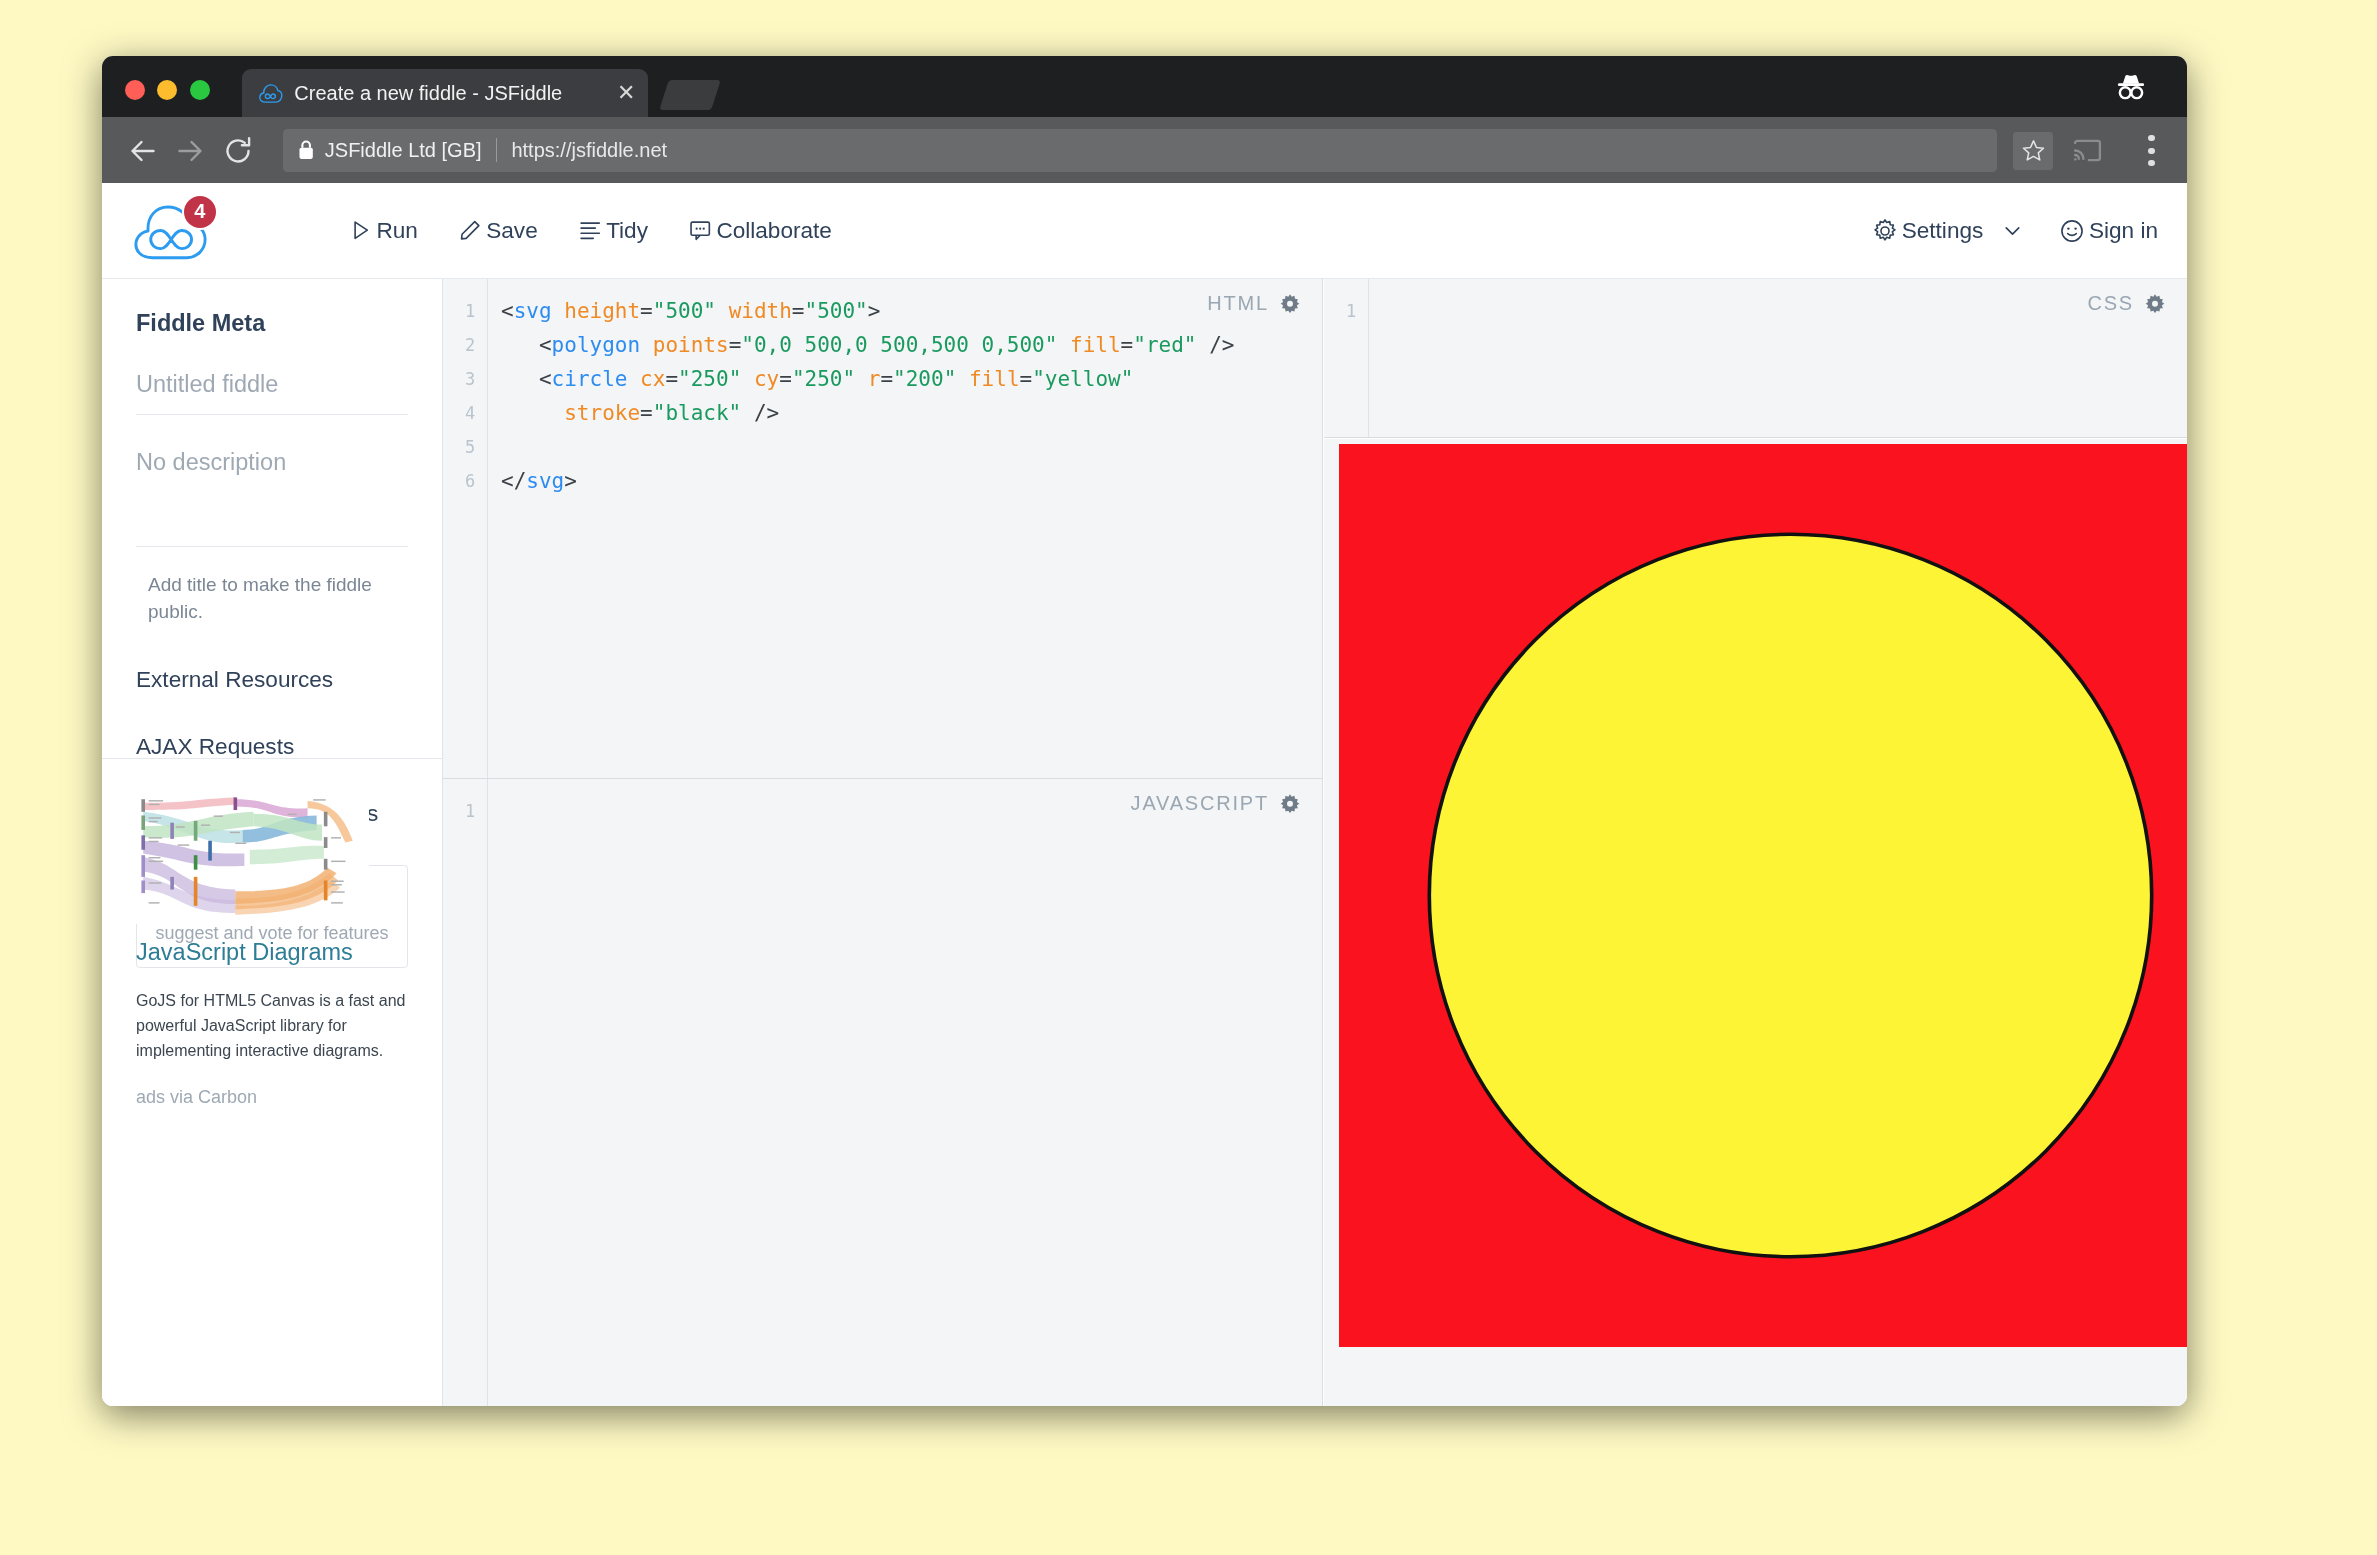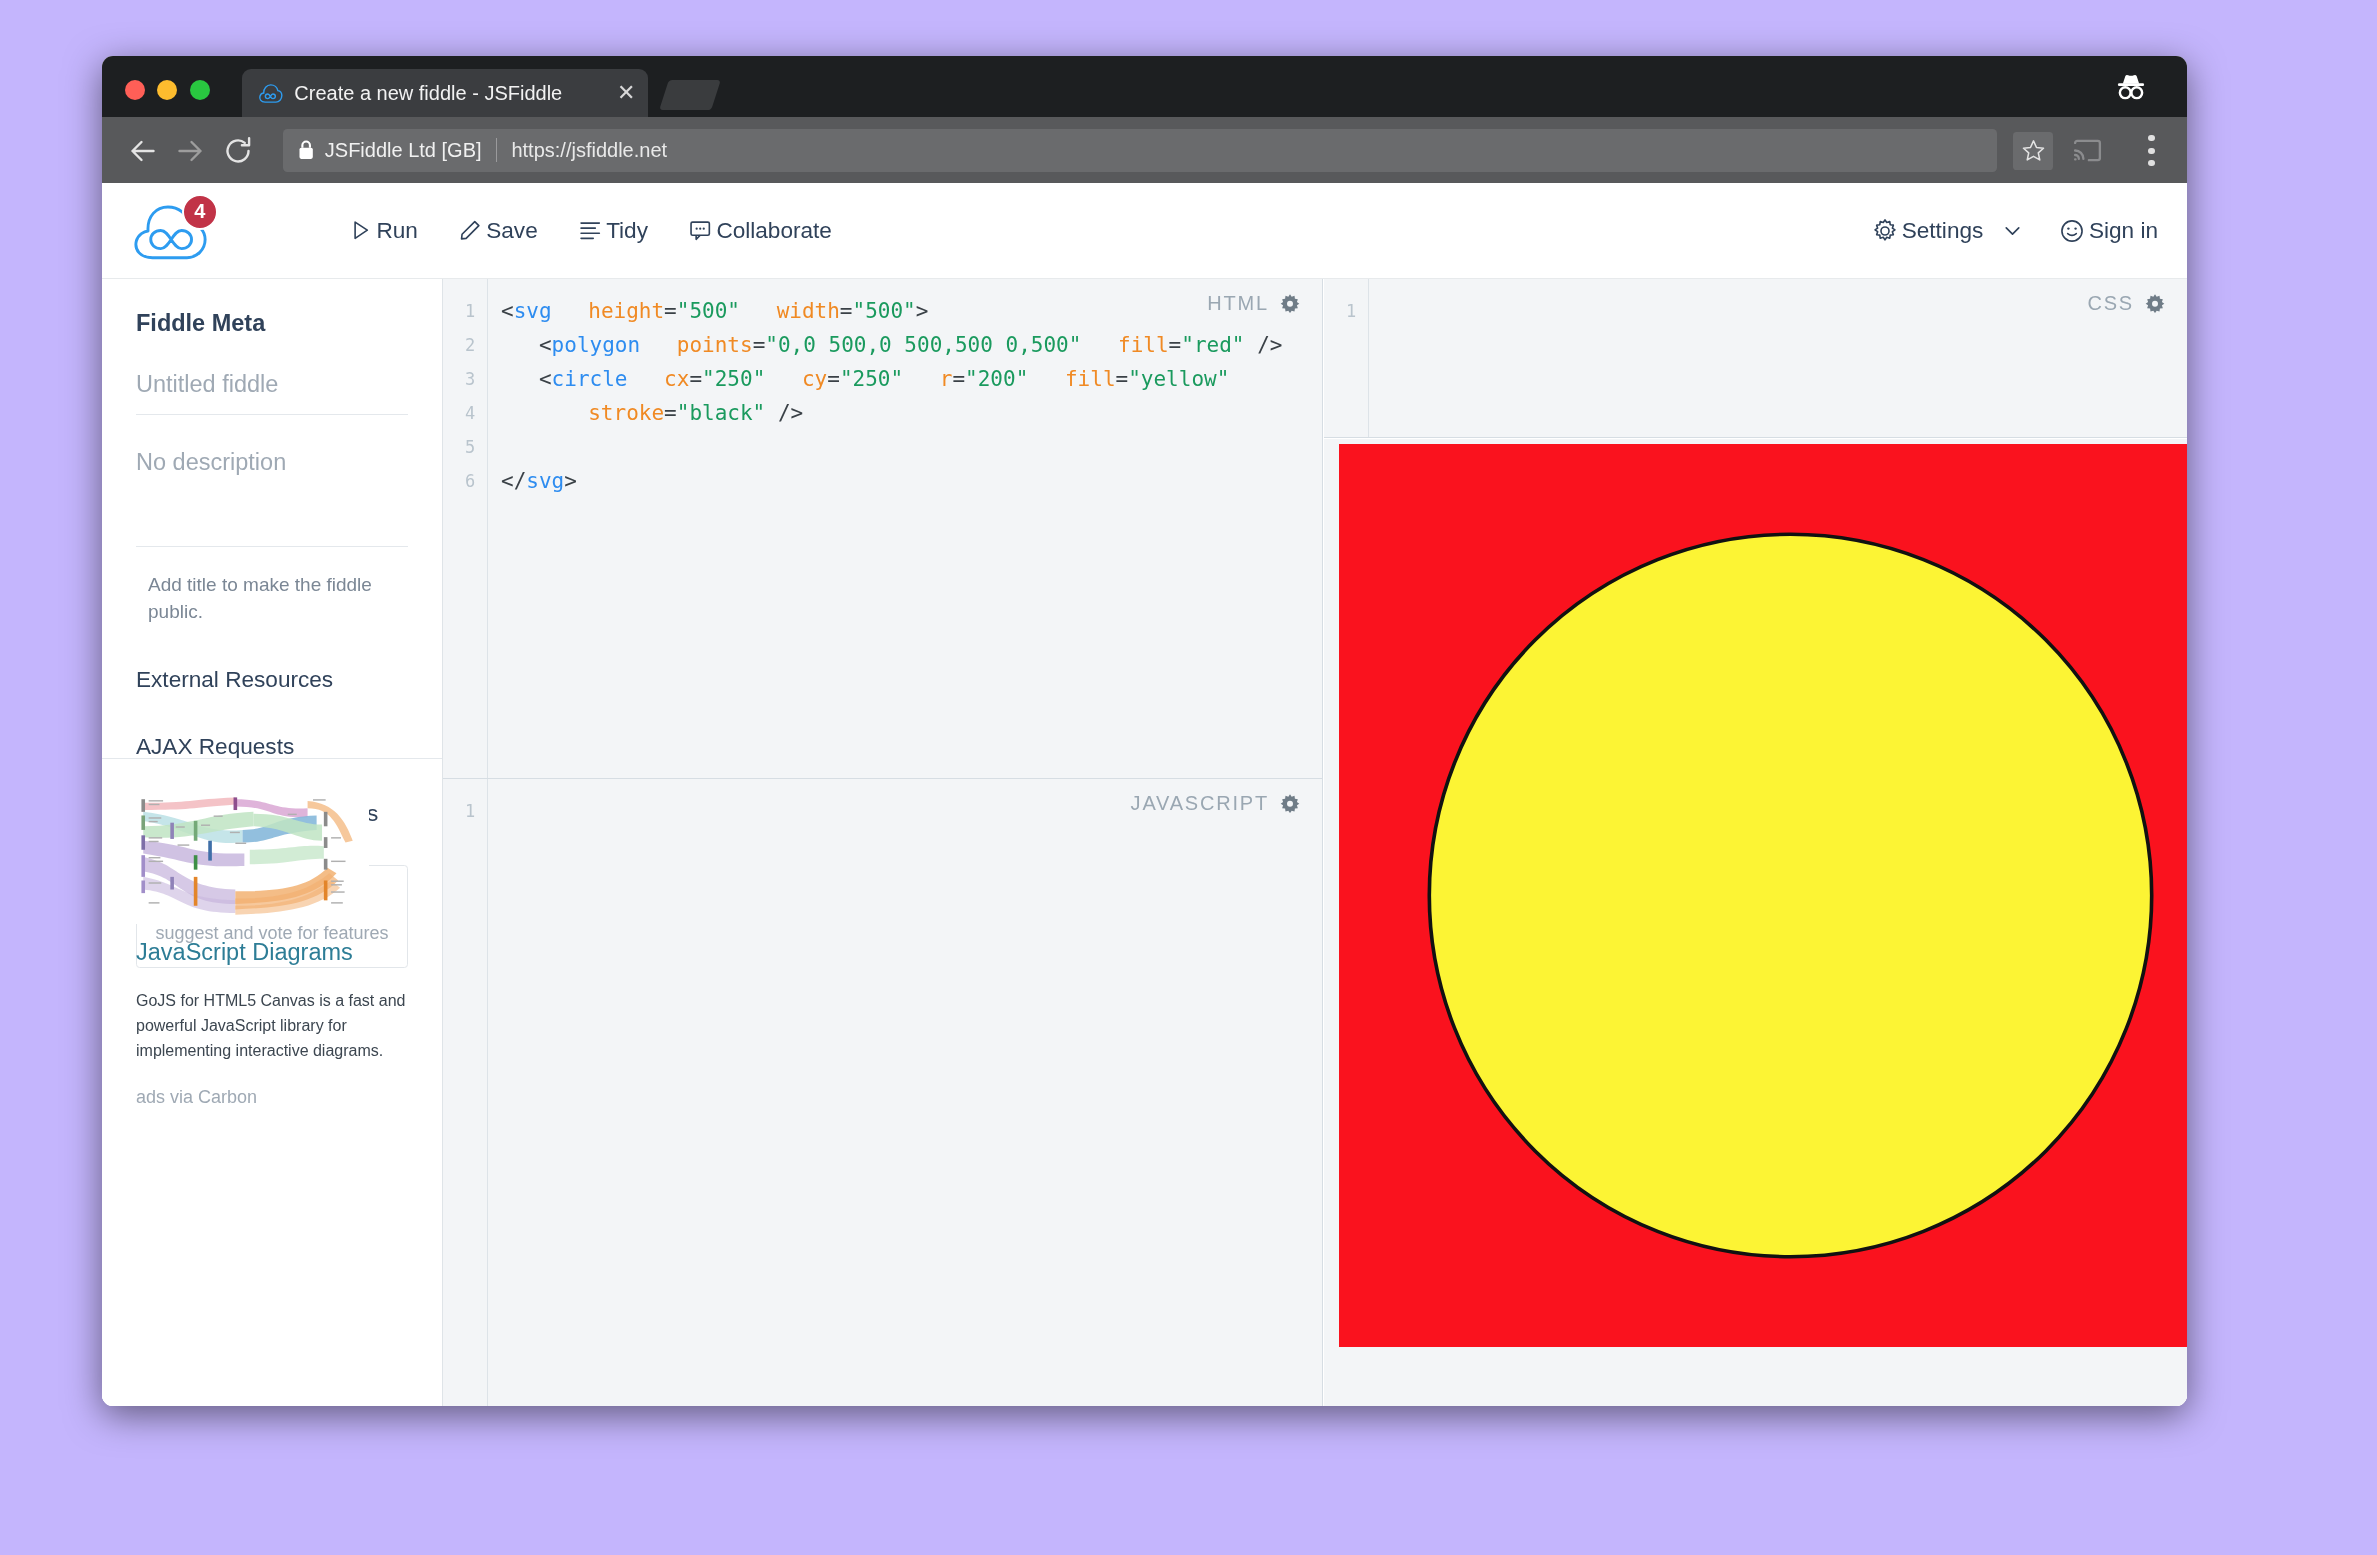--- a/index.html
+++ b/index.html
@@ -9,21 +9,21 @@
     width: 2377px;
     height: 1555px;
     overflow: hidden;
     font-family: "Liberation Sans", sans-serif;
   }
 
   #screen {
     position: relative;
     width: 2377px;
     height: 1555px;
-    background: #c4b5fd;
+    background: #fef9c3;
   }
 
   
   #browser-window {
     position: absolute;
     left: 102px;
     top: 56px;
     width: 2085px;
     height: 1350px;
     background: #f3f4f6;
@@ -381,21 +381,21 @@
     position: absolute;
     left: 58px; top: 0; right: 0; bottom: 0;
     padding-top: 14.5px;
     font-family: "DejaVu Sans Mono", monospace;
     font-size: 21px;
     line-height: 34px;
     white-space: pre;
     color: #333a3f;
   }
   .k-tag  { color: #2d8cf0; }
-  .k-attr { color: #f08a24; margin-left: 24px; }
+  .k-attr { color: #f08a24; }
   .k-str  { color: #1a9a5e; }
   .k-pun  { color: #3a4147; }
 
   .pane-label {
     position: absolute;
     top: 12.6px;
     right: 22px;
     display: flex;
     align-items: center;
     gap: 11px;

